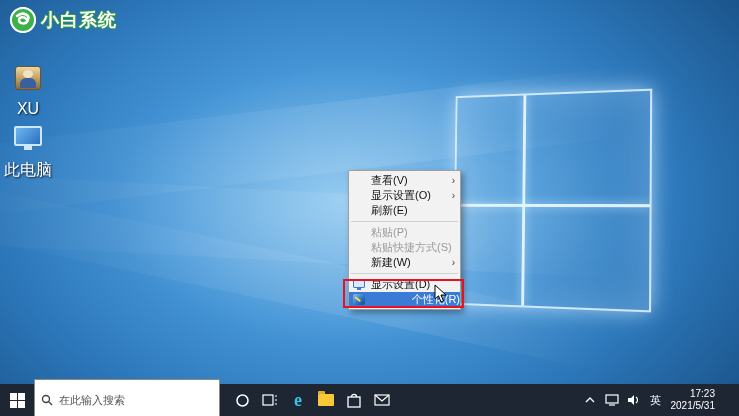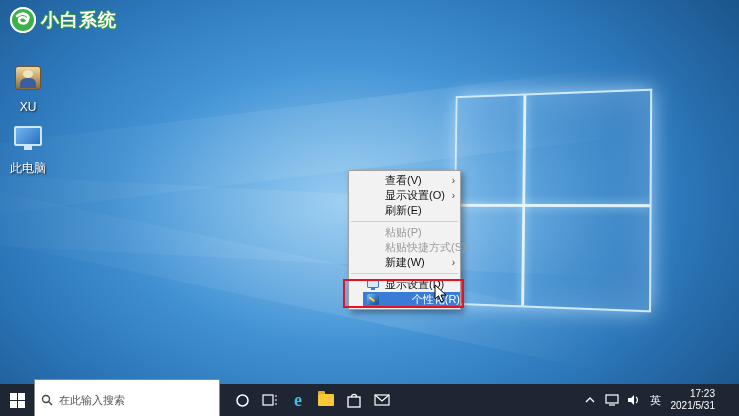--- a/index.html
+++ b/index.html
@@ -35,38 +35,38 @@
   .brand { position:absolute; left:10px; top:7px; display:flex; align-items:center; gap:5px; z-index:5;text-align:center; }
   .brand-circle { width:26px; height:26px; border-radius:50%; background:#3cb14a;
     box-shadow:0 0 0 2px rgba(255,255,255,.85) inset; position:relative; overflow:hidden; }
   .brand-circle svg { position:absolute; left:0; top:0; }
   .brand-text { font-size:18px; font-weight:bold; color:#fff; letter-spacing:1px;
     text-shadow:-1px 0 #2f9e3e, 1px 0 #2f9e3e, 0 -1px #2f9e3e, 0 1px #2f9e3e; }
 
   
   .dicon { position:absolute; width:52px; text-align:center; z-index:4; cursor:default; }
   .dicon .img { width:30px; height:26px; margin:0 auto 2px; position:relative; }
-  .dicon .lbl { color:#fff; font-size:12px; text-shadow:1px 1px 2px rgba(0,0,0,.8);margin-top:8px; }
+  .dicon .lbl { color:#fff; font-size:16px; text-shadow:1px 1px 2px rgba(0,0,0,.8);margin-top:8px; }
   .dicon.user { left:2px; top:66px; }
   .dicon.pc { left:2px; top:126px; }
   .usercard { width:26px; height:24px; margin:0 auto; border-radius:3px;
     background:linear-gradient(180deg,#e8d9a8 0%, #caa86a 45%, #8a6b3c 100%); border:1px solid #6b5530; position:relative; }
   .usercard:before { content:""; position:absolute; left:7px; top:3px; width:10px; height:8px; border-radius:50%;
     background:#f2e3c0; }
   .usercard:after { content:""; position:absolute; left:4px; top:11px; width:16px; height:10px; border-radius:6px 6px 0 0;
     background:#3a5f9e; }
   .pcicon { width:28px; height:20px; margin:0 auto; border:2px solid #cfe6ff; border-radius:2px;
     background:linear-gradient(135deg,#6fb7f0 0%, #2a6fc0 100%); position:relative; }
   .pcicon:after { content:""; position:absolute; left:8px; bottom:-6px; width:8px; height:4px; background:#cfe6ff; }
 
   
   .ctx { position:absolute; left:348px; top:170px; width:113px; z-index:10;
     background:#f2f2f2; border:1px solid #a0a0a0; box-shadow:3px 3px 6px rgba(0,0,0,.35);
     padding:2px 0; font-size:11px; color:#111; }
-  .ctx .row { position:relative; height:15px; line-height:15px; padding-left:22px; white-space:nowrap; cursor:default;margin-left:14px; }
+  .ctx .row { position:relative; height:15px; line-height:15px; padding-left:22px; white-space:nowrap; cursor:default; }
   .ctx .row .arrow { position:absolute; right:5px; top:0; font-size:10px; color:#444; }
   .ctx .row.disabled { color:#9a9a9a; }
   .ctx .row.hl { background:#3a7bd5; color:#fff;text-align:right; }
   .ctx .sep { height:1px; background:#d0d0d0; margin:3px 2px; }
   .ctx .mico { position:absolute; left:4px; top:2px; width:12px; height:11px; }
 
   .ico-display { width:12px; height:9px; border:1.5px solid #3a7bd5; border-radius:1px; background:#dce9f8; position:relative; }
   .ico-display:after { content:""; position:absolute; left:3px; bottom:-3px; width:4px; height:2px; background:#3a7bd5; }
   .ico-pers { width:12px; height:11px; border-radius:2px;
     background:linear-gradient(135deg,#7ec3f0 0%, #2e6fbe 60%, #184b8c 100%); position:relative; }

